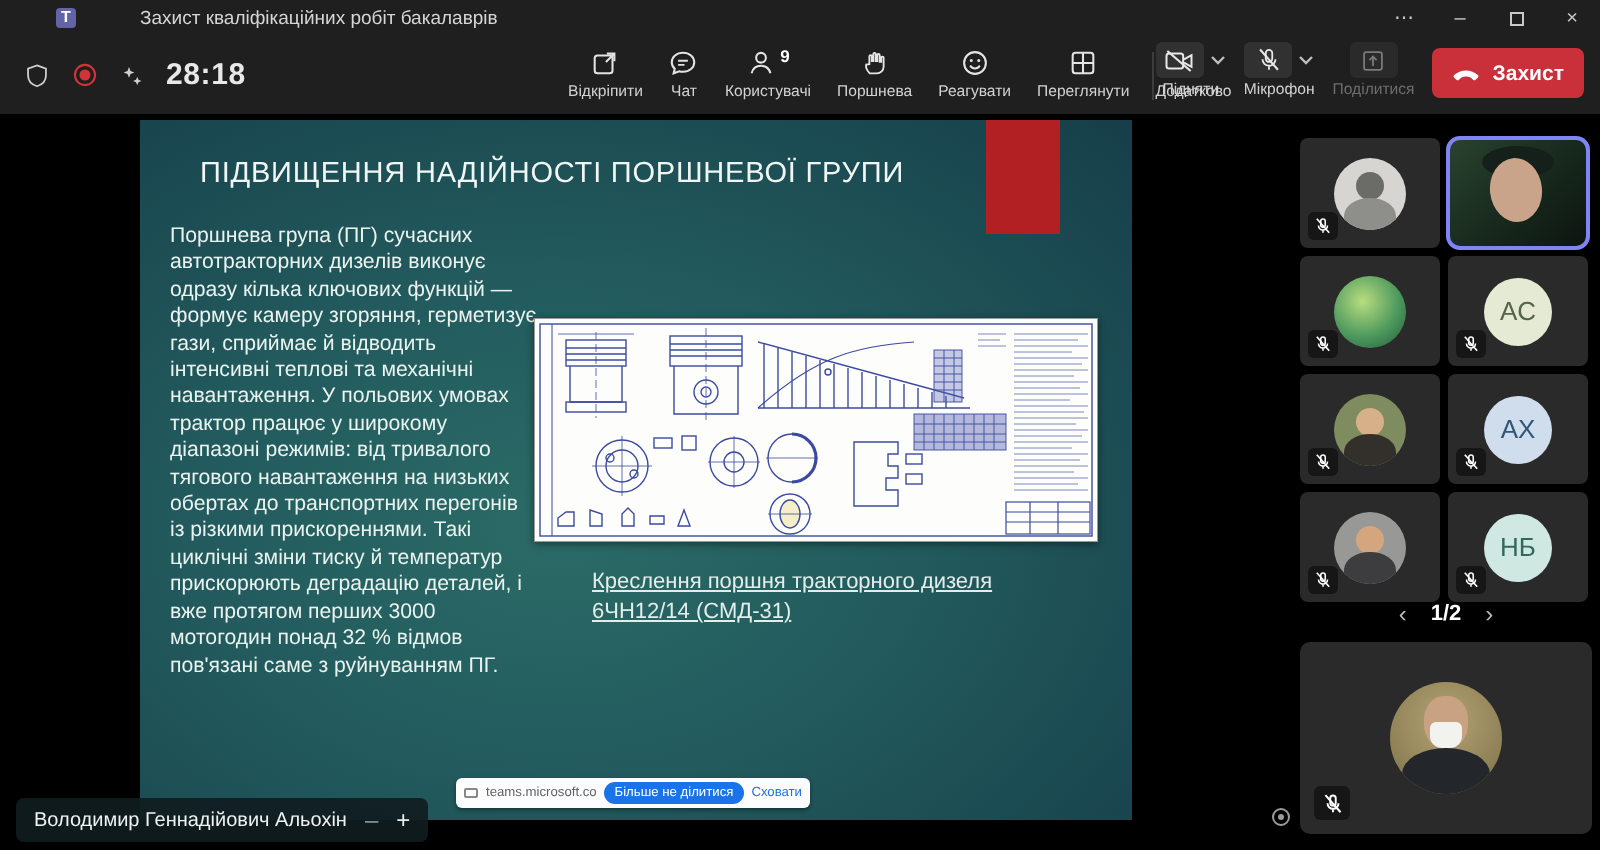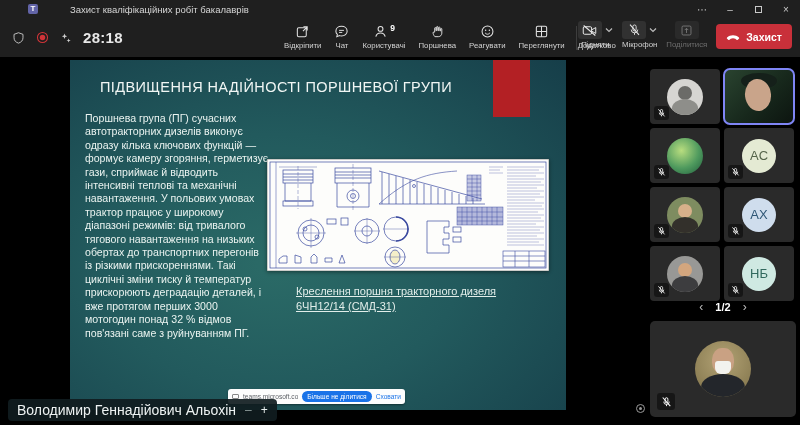--- a/index.html
+++ b/index.html
@@ -52,21 +52,21 @@
   
   .share-banner { position:absolute; left:228px; top:332px; width:177px; height:15px; background:#fdfdfd;
     border-radius:3px; box-shadow:0 1px 2px rgba(0,0,0,.4); display:flex; align-items:center; padding:0 4px; gap:4px; }
   .banner-mon { width:7px; height:5px; border:1px solid #888; border-radius:1px; flex:none; }
   .banner-text { color:#5f6368; font-size:6.6px; white-space:nowrap; overflow:hidden; }
   .banner-btn { flex:none; background:#1a73e8; color:#fff; font-size:6.6px; padding:2px 5px; border-radius:8px; white-space:nowrap; }
   .banner-link { flex:none; color:#1a73e8; font-size:6.6px; white-space:nowrap; }
   
   .presenter-pill { position:absolute; left:8px; top:342px; height:22px; background:rgba(16,28,32,.92);
     border-radius:4px; display:flex; align-items:center; padding:0 9px; gap:9px; }
-  .presenter-name { color:#eef2f2; font-size:14px; white-space:nowrap; }
+  .presenter-name { color:#eef2f2; font-size:10px; white-space:nowrap; }
   .pz-out { color:#8d9a9a; font-size:12px; }
   .pz-in { color:#e8eeee; font-size:12px; }
   .mini-circle-icon { position:absolute; left:636px; top:347px; width:9px; height:9px; border:1px solid #9a9a9a;
     border-radius:50%; }
   .mini-circle-icon::after { content:""; position:absolute; left:2px; top:2px; width:3px; height:3px; background:#9a9a9a; border-radius:50%; }
   
   .sidebar { position:absolute; left:646px; top:57px; width:154px; height:368px; background:#000000; }
   .tile { position:absolute; width:70px; height:55px; background:#2a2a2a; border-radius:4px; overflow:hidden; }
   .tile.active { outline:2px solid #7f85f5; outline-offset:-1px; border-radius:6px; }
   .avatar { position:absolute; left:50%; top:50%; transform:translate(-50%,-50%); width:36px; height:36px;

